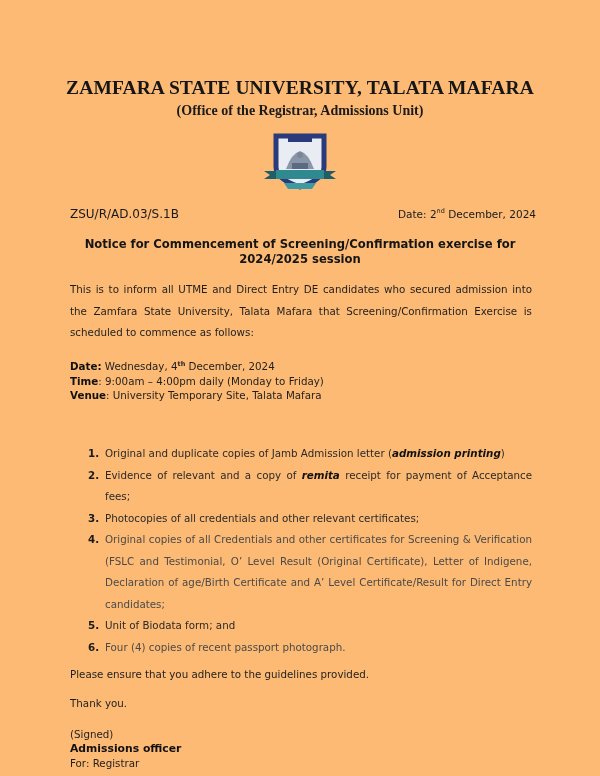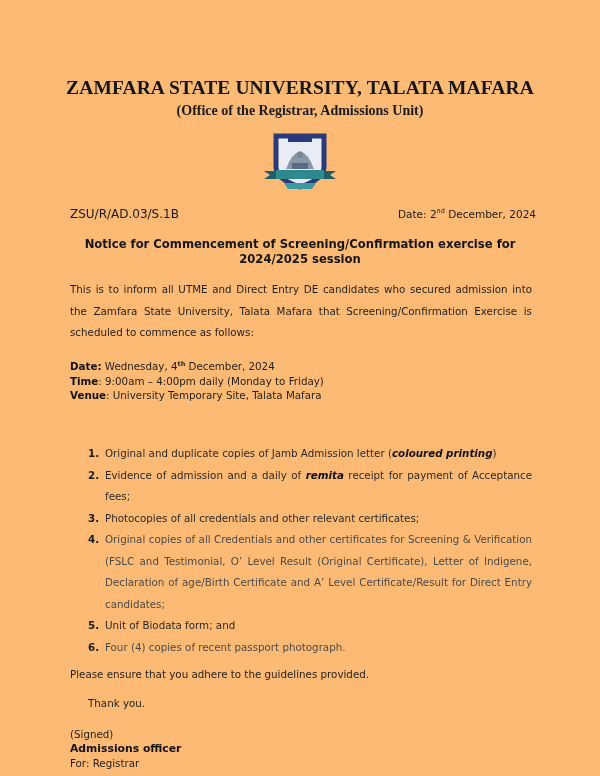--- a/index.html
+++ b/index.html
@@ -37,21 +37,21 @@
 
     .required { position: absolute; left: 70px; top: 418px; font-size: 10.3px; color: #1e1e1e; }
 
     .list { position: absolute; left: 88px; top: 443px; width: 444px; font-size: 10.3px; line-height: 21.5px; color: #2a2a2a; margin: 0; padding: 0; list-style: none; }
     .list li { position: relative; padding-left: 17px; margin-bottom: 0px; text-align: justify; }
     .list li .num { position: absolute; left: 0; top: 0; font-weight: bold; color: #1a1a1a; }
     .list li.faint { color: #4a4a4a; }
     .list em b, .list b.em { font-style: italic; font-weight: bold; color: #111; }
 
     .closing { position: absolute; left: 70px; top: 668px; font-size: 10.3px; color: #1e1e1e; }
-    .thanks { position: absolute; left: 88px; top: 697px; font-size: 10.3px; color: #1e1e1e; }
+    .thanks { position: absolute; left: 70px; top: 697px; font-size: 10.3px; color: #1e1e1e; }
     .sig { position: absolute; left: 70px; top: 727px; font-size: 10.3px; line-height: 14.5px; color: #1e1e1e; }
     .sig .role { font-weight: bold; color: #111; font-size: 10.8px; }
   </style>
 </head>
 <body>
 
 <div class="page">
 
   <div class="uni-title">ZAMFARA STATE UNIVERSITY, TALATA MAFARA</div>
   <div class="office">(Office of the Registrar, Admissions Unit)</div>
@@ -81,22 +81,22 @@
   <div class="para sans">This is to inform all UTME and Direct Entry DE candidates who secured admission into the Zamfara State University, Talata Mafara that Screening/Confirmation Exercise is scheduled to commence as follows:</div>
 
   <div class="details sans">
     <div><b>Date:</b><span> Wednesday, 4</span><sup>th</sup><span> December, 2024</span></div>
     <div><b>Time</b><span>: 9:00am – 4:00pm daily (Monday to Friday)</span></div>
     <div><b>Venue</b><span>: University Temporary Site, Talata Mafara</span></div>
   </div>
 
 
   <ol class="list sans">
-    <li><span class="num">1.</span><span>Original and duplicate copies of Jamb Admission letter (</span><b class="em">coloured printing</b><span>)</span></li>
-    <li><span class="num">2.</span><span>Evidence of admission and a daily of </span><b class="em">remita</b><span> receipt for payment of Acceptance fees;</span></li>
+    <li><span class="num">1.</span><span>Original and duplicate copies of Jamb Admission letter (</span><b class="em">admission printing</b><span>)</span></li>
+    <li><span class="num">2.</span><span>Evidence of relevant and a copy of </span><b class="em">remita</b><span> receipt for payment of Acceptance fees;</span></li>
     <li><span class="num">3.</span><span>Photocopies of all credentials and other relevant certificates;</span></li>
     <li class="faint"><span class="num">4.</span><span>Original copies of all Credentials and other certificates for Screening &amp; Verification (FSLC and Testimonial, O’ Level Result (Original Certificate), Letter of Indigene, Declaration of age/Birth Certificate and A’ Level Certificate/Result for Direct Entry candidates;</span></li>
     <li><span class="num">5.</span><span>Unit of Biodata form; and</span></li>
     <li class="faint"><span class="num">6.</span><span>Four (4) copies of recent passport photograph.</span></li>
   </ol>
 
   <div class="closing sans">Please ensure that you adhere to the guidelines provided.</div>
   <div class="thanks sans">Thank you.</div>
 
   <div class="sig sans">

